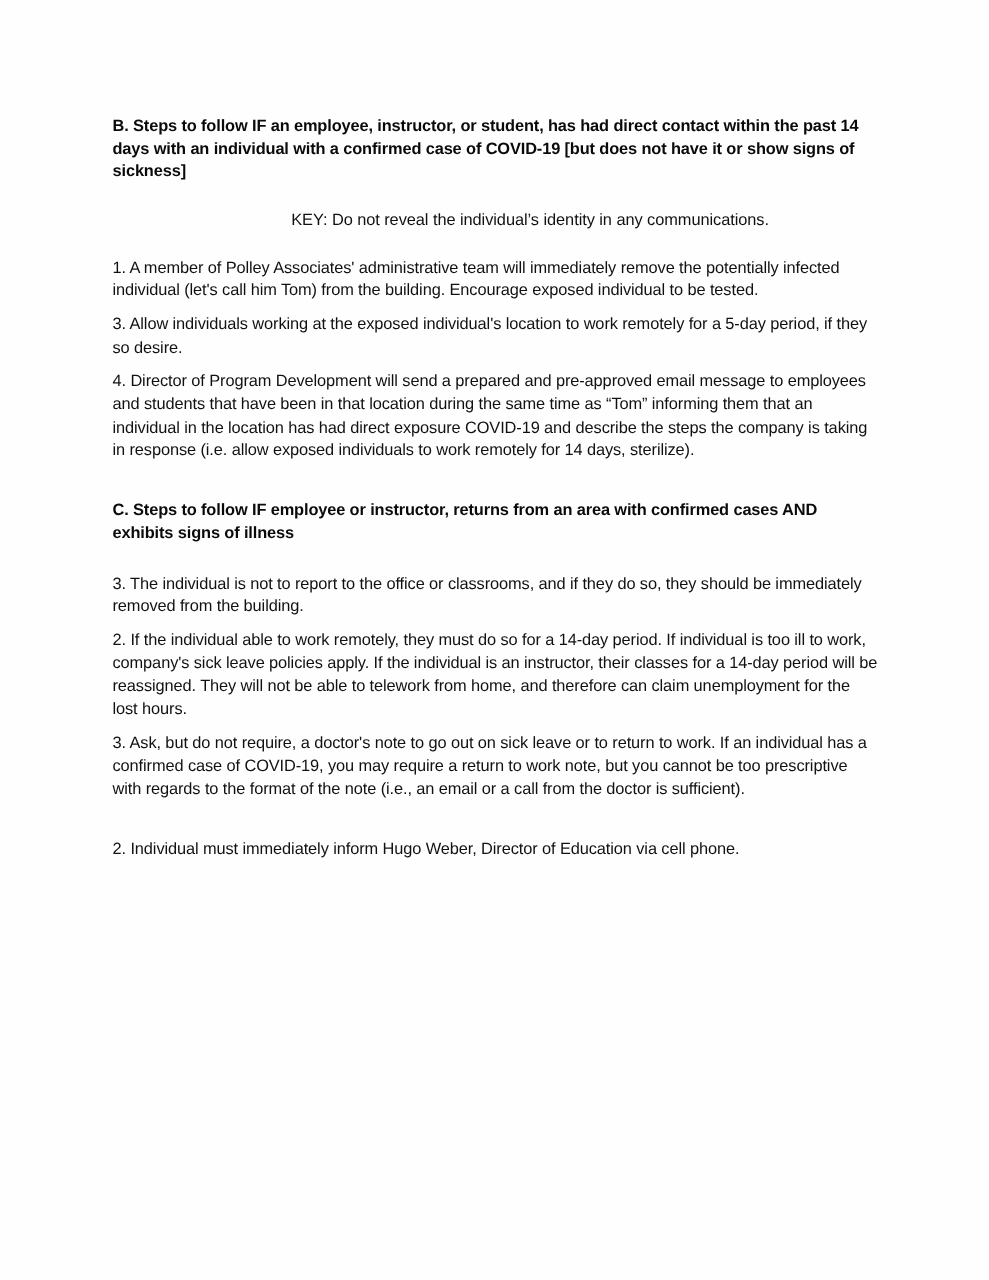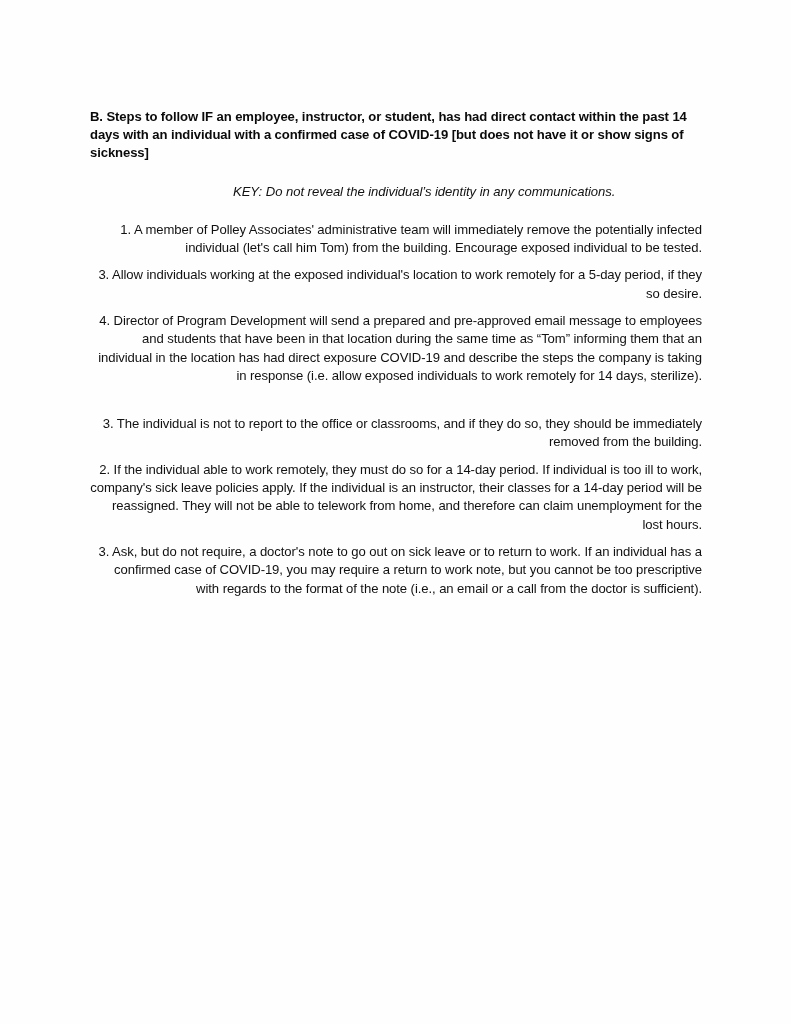--- a/index.html
+++ b/index.html
@@ -18,21 +18,21 @@
     width: 791px;
     height: 1024px;
     margin: 0 auto;
     background: #fefefe;
     overflow: hidden;
     box-sizing: border-box;
   }
   .content {
     position: absolute;
     left: 90px;
-    top: 108px;
+    top: 92px;
     width: 612px;
   }
   .section {
     margin: 0;
   }
   .section + .section {
     margin-top: 30px;
   }
   .heading {
     font-weight: bold;
@@ -42,28 +42,27 @@
     margin: 0 0 0 0;
     text-align: left;
     color: #0a0a0a;
   }
   .key-line {
     font-size: 13.1px;
     line-height: 18.2px;
     margin: 20px 0 0 143px;
     letter-spacing: -0.05px;
     color: #111111;
-    font-style: italic;
   }
   .para {
     font-size: 13.1px;
     line-height: 18.3px;
     margin: 0;
     letter-spacing: -0.08px;
-    text-align: right;
+    text-align: left;
     color: #111111;
   }
   .para + .para {
     margin-top: 9px;
   }
   .heading + .body-block {
     margin-top: 22px;
   }
   .key-line + .body-block {
     margin-top: 20px;
@@ -82,26 +81,28 @@
       <p class="heading">B. Steps to follow IF an employee, instructor, or student, has had direct contact within the past 14 days with an individual with a confirmed case of COVID-19 [but does not have it or show signs of sickness]</p>
       <p class="key-line">KEY: Do not reveal the individual’s identity in any communications.</p>
       <div class="body-block">
         <p class="para">1. A member of Polley Associates' administrative team will immediately remove the potentially infected individual (let's call him Tom) from the building. Encourage exposed individual to be tested.</p>
         <p class="para">3. Allow individuals working at the exposed individual's location to work remotely for a 5-day period, if they so desire.</p>
         <p class="para">4. Director of Program Development will send a prepared and pre-approved email message to employees and students that have been in that location during the same time as “Tom” informing them that an individual in the location has had direct exposure COVID-19 and describe the steps the company is taking in response (i.e. allow exposed individuals to work remotely for 14 days, sterilize).</p>
       </div>
     </div>
 
     <div class="section">
+      <p class="heading">C. Steps to follow IF employee or instructor, returns from an area with confirmed cases AND exhibits signs of illness</p>
       <div class="body-block">
         <p class="para">3. The individual is not to report to the office or classrooms, and if they do so, they should be immediately removed from the building.</p>
         <p class="para">2. If the individual able to work remotely, they must do so for a 14-day period. If individual is too ill to work, company's sick leave policies apply. If the individual is an instructor, their classes for a 14-day period will be reassigned. They will not be able to telework from home, and therefore can claim unemployment for the lost hours.</p>
         <p class="para">3. Ask, but do not require, a doctor's note to go out on sick leave or to return to work. If an individual has a confirmed case of COVID-19, you may require a return to work note, but you cannot be too prescriptive with regards to the format of the note (i.e., an email or a call from the doctor is sufficient).</p>
       </div>
     </div>
 
     <div class="section">
       <div class="body-block">
+        <p class="para">2. Individual must immediately inform Hugo Weber, Director of Education via cell phone.</p>
       </div>
     </div>
 
   </div>
 </div>
 
 </body></html>

